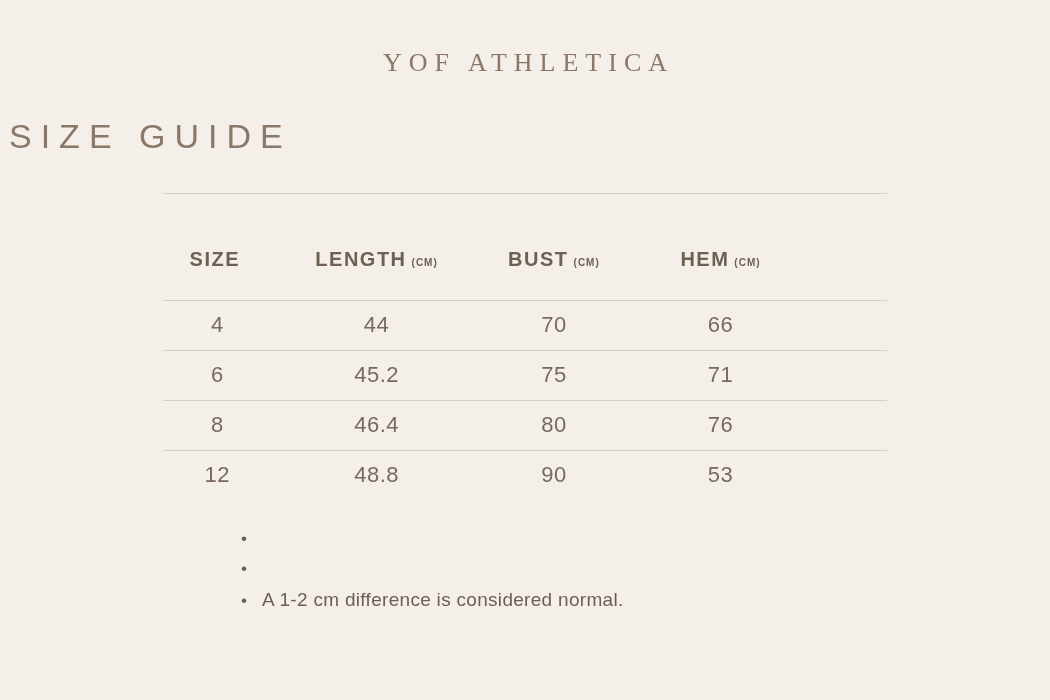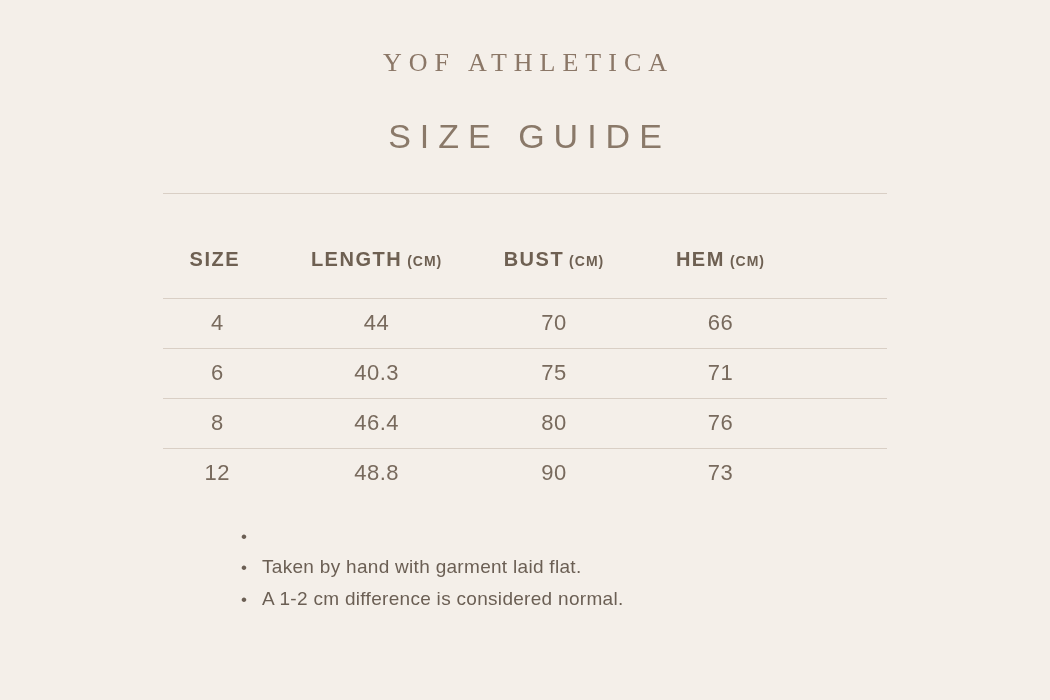--- a/index.html
+++ b/index.html
@@ -19,21 +19,21 @@
     text-align: center;
     font-family: "Liberation Serif", serif;
     font-size: 26px;
     letter-spacing: 7px;
     padding-left: 7px; 
     color: var(--heading, #8b7767);
     line-height: 1.2;
   }
   .title {
     margin: 38px 0 0 0;
-    text-align: center;
+    text-align: left;
     font-weight: 300;
     font-size: 34px;
     letter-spacing: 9px;
     padding-left: 9px;
     color: var(--heading2, #8a7969);
     line-height: 1.2;
   }
   table.size-table {
     width: 724px;
     margin: 36px auto 0 auto;
@@ -48,21 +48,21 @@
     font-weight: 700;
     font-size: 20px;
     letter-spacing: 1.5px;
     color: var(--header-text, #6e6052);
     text-align: center;
     padding: 52px 0 24px 0;
     line-height: 26px;
     white-space: nowrap;
   }
   table.size-table th .unit {
-    font-size: 14px;
+    font-size: 10px;
     letter-spacing: 1px;
     margin-left: 5px;
   }
   table.size-table tbody tr + tr {
     border-top: 1px solid var(--divider, #d9cfc5);
   }
   table.size-table td {
     text-align: center;
     font-size: 22px;
     letter-spacing: 0.5px;
@@ -120,49 +120,48 @@
     <tbody>
       <tr>
         <td>4</td>
         <td>44</td>
         <td>70</td>
         <td>66</td>
         <td></td>
       </tr>
       <tr>
         <td>6</td>
-        <td>40.3</td>
+        <td>45.2</td>
         <td>75</td>
         <td>71</td>
         <td></td>
       </tr>
       <tr>
         <td>8</td>
         <td>46.4</td>
         <td>80</td>
         <td>76</td>
         <td></td>
       </tr>
       <tr>
         <td>12</td>
         <td>48.8</td>
         <td>90</td>
-        <td>73</td>
+        <td>53</td>
         <td></td>
       </tr>
     </tbody>
   </table>
 
   <ul class="notes">
     <li>
       <span class="dot">•</span>
     </li>
     <li>
       <span class="dot">•</span>
-      <span>Taken by hand with garment laid flat.</span>
     </li>
     <li>
       <span class="dot">•</span>
       <span>A 1-2 cm difference is considered normal.</span>
     </li>
   </ul>
 
 </div>
 
 </body></html>

